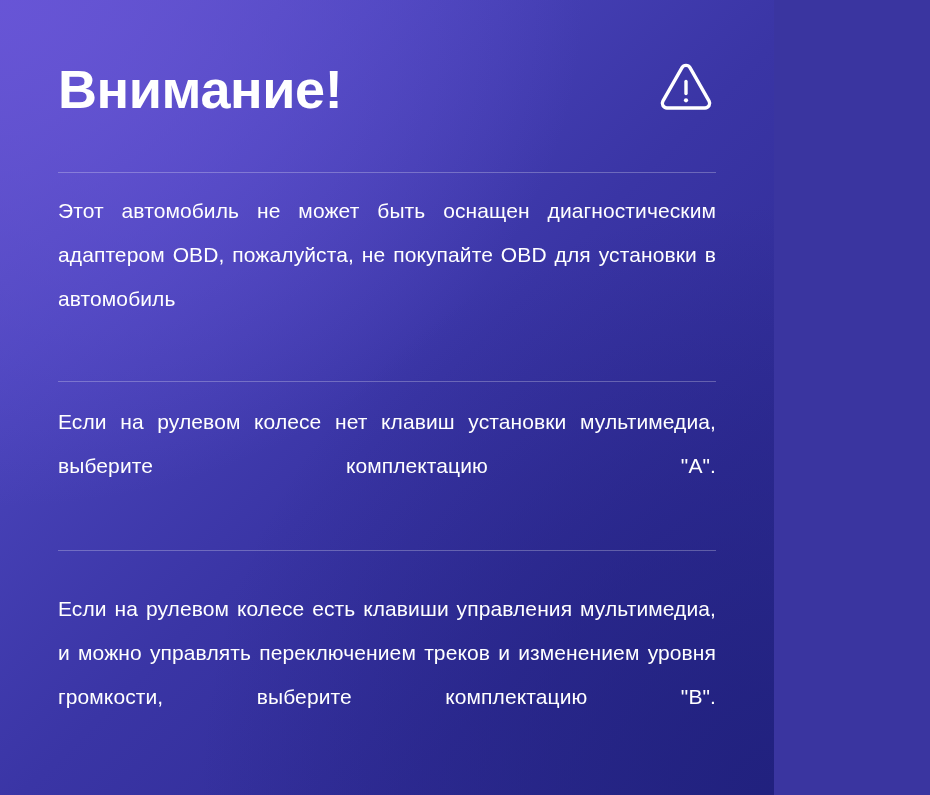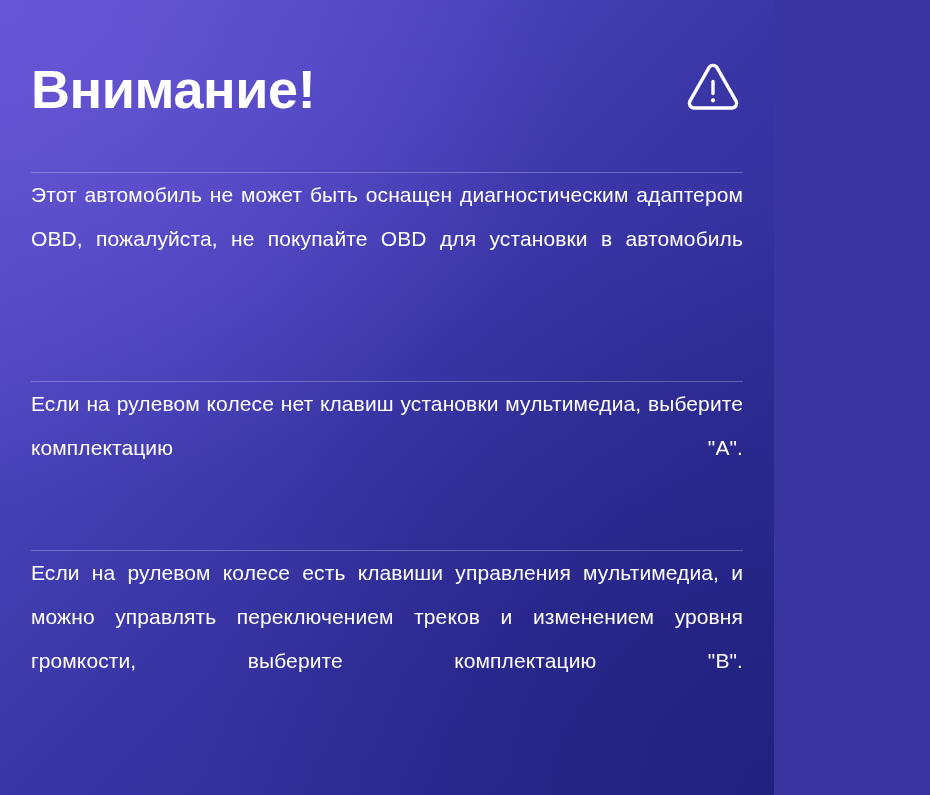--- a/index.html
+++ b/index.html
@@ -18,21 +18,21 @@
   #notice-card {
     position: relative;
     width: 774px;
     height: 795px;
     box-sizing: border-box;
     background:
       radial-gradient(130% 110% at 0% 0%, rgba(104,85,215,0.95) 0%, rgba(104,85,215,0.0) 58%),
       radial-gradient(120% 120% at 100% 100%, rgba(32,32,125,0.92) 0%, rgba(32,32,125,0.0) 62%),
       linear-gradient(135deg, #5b51c4 0%, #4a44bb 24%, #3a35a5 52%, #312d98 76%, #2b2b8f 100%);
     color: #ffffff;
-    padding: 0 31px;
+    padding: 0 58px;
   }
 
   
   #notice-header {
     position: relative;
     height: 172px;
     display: flex;
     align-items: center;
     justify-content: space-between;
   }
@@ -62,21 +62,21 @@
     height: 1px;
     width: 100%;
     background: rgba(255,255,255,0.26);
     border: 0;
     margin: 0;
   }
 
   
   .notice-block {
     display: flex;
-    align-items: flex-start;
+    align-items: center;
   }
 
   .notice-text {
     font-size: 21px;
     line-height: 44px;
     font-weight: 400;
     letter-spacing: 0.1px;
     color: #ffffff;
     margin: 0;
     width: 100%;

